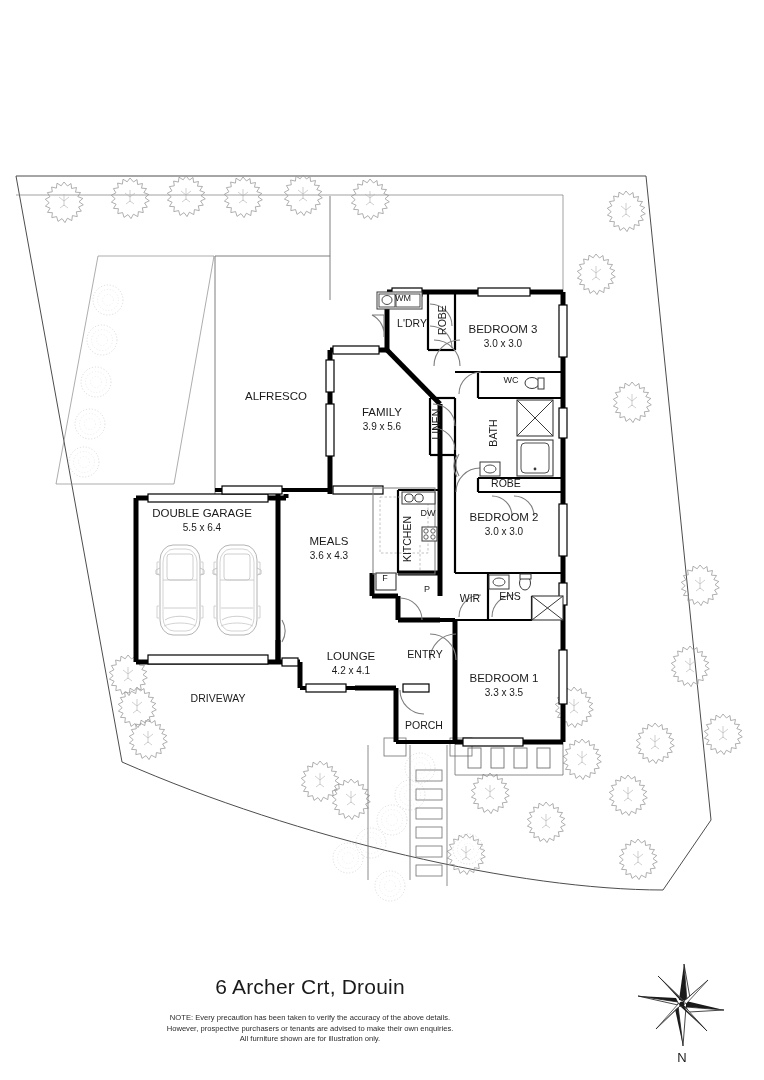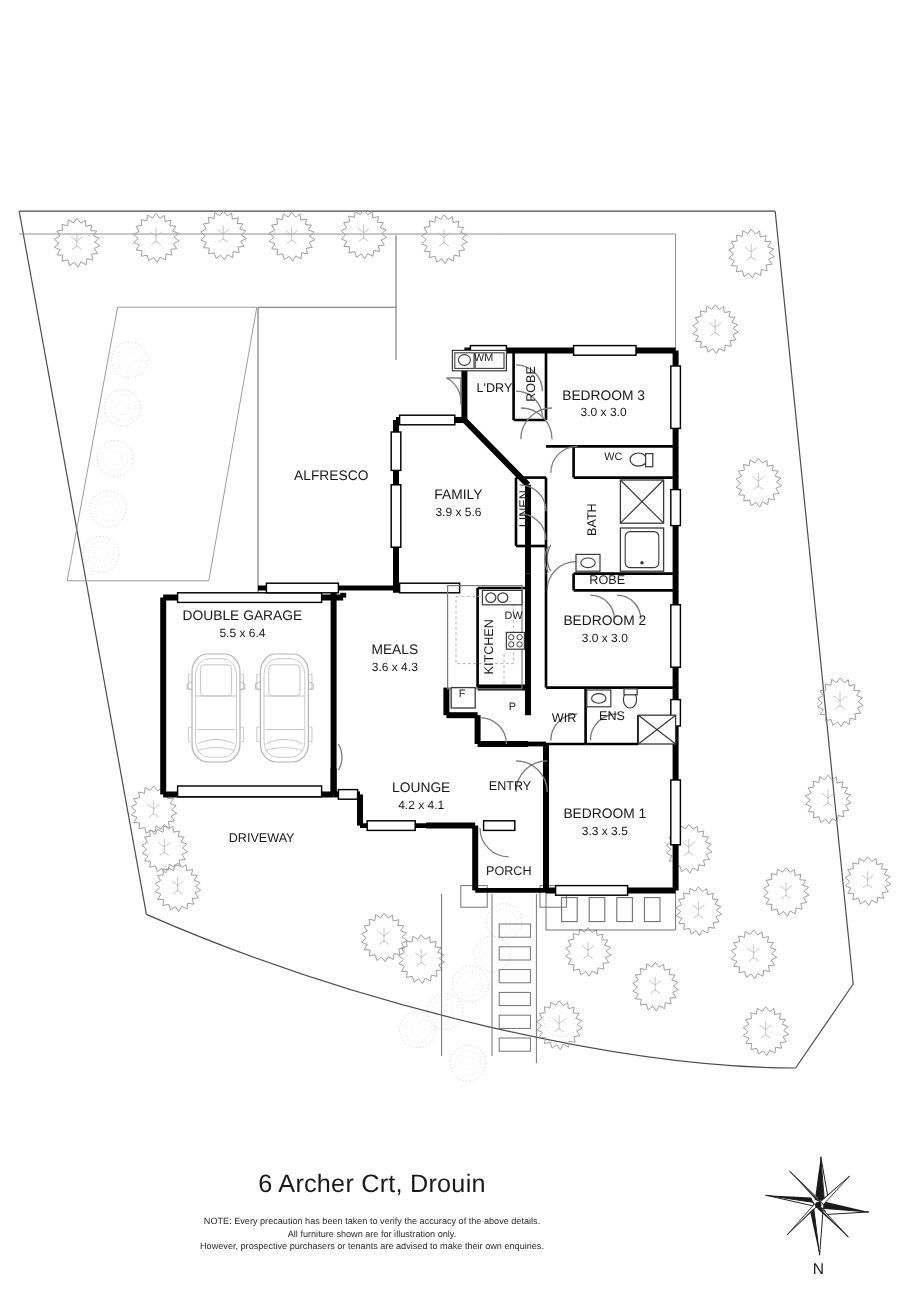--- a/index.html
+++ b/index.html
@@ -451,22 +451,22 @@
           <text x="424" y="729" text-anchor="middle" font-size="10.5" fill="#1a1a1a">PORCH</text>
           <text x="218" y="702" text-anchor="middle" font-size="10.5" fill="#1a1a1a">DRIVEWAY</text>
         </g>
     </g>
   </svg>
 
   <div class="footer-block">
     <h1 id="plan-title">6 Archer Crt, Drouin</h1>
     <div class="disclaimer">
       <div>NOTE: Every precaution has been taken to verify the accuracy of the above details.</div>
+      <div>However, prospective purchasers or tenants are advised to make their own enquiries.</div>
       <div>All furniture shown are for illustration only.</div>
-      <div>However, prospective purchasers or tenants are advised to make their own enquiries.</div>
     </div>
   </div>
 
   <svg id="compass" viewBox="0 0 100 112">
     <g transform="translate(50,46)">
 
       <path d="M-3,-4 L2,-40 L5,-3 Z" fill="#1a1a1a"></path>
       <path d="M2,-40 L5,-3 L8,-6 Z" fill="#ffffff" stroke="#1a1a1a" stroke-width="0.8"></path>
       <path d="M-4,2 L1,42 L4,3 Z" fill="#ffffff" stroke="#1a1a1a" stroke-width="0.8"></path>
       <path d="M1,42 L-4,2 L-7,5 Z" fill="#1a1a1a"></path>

